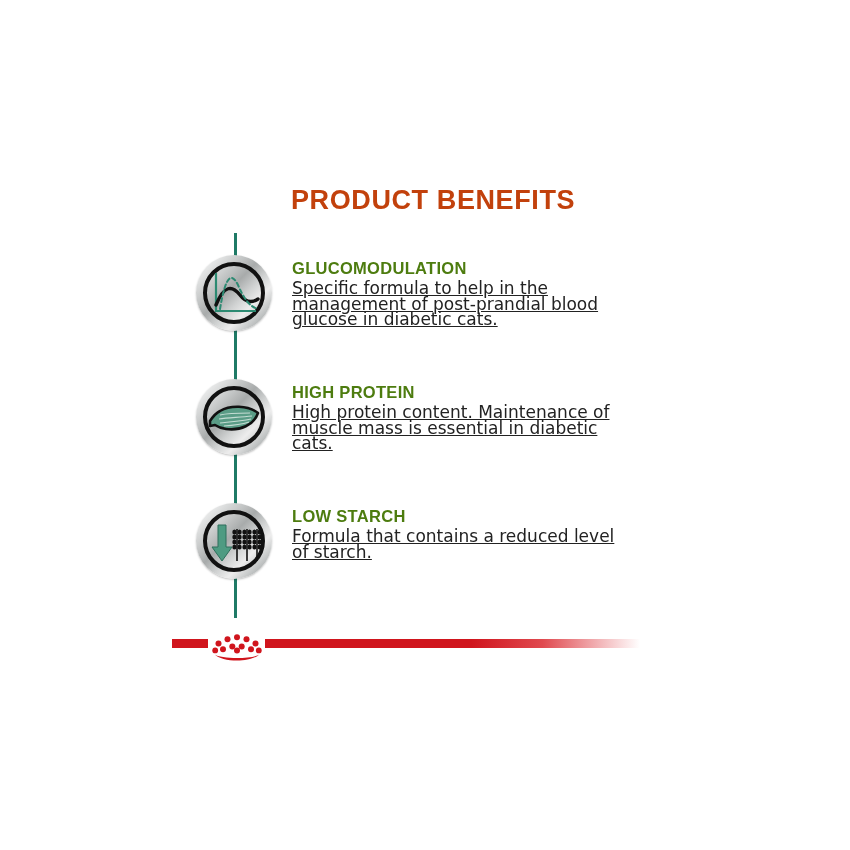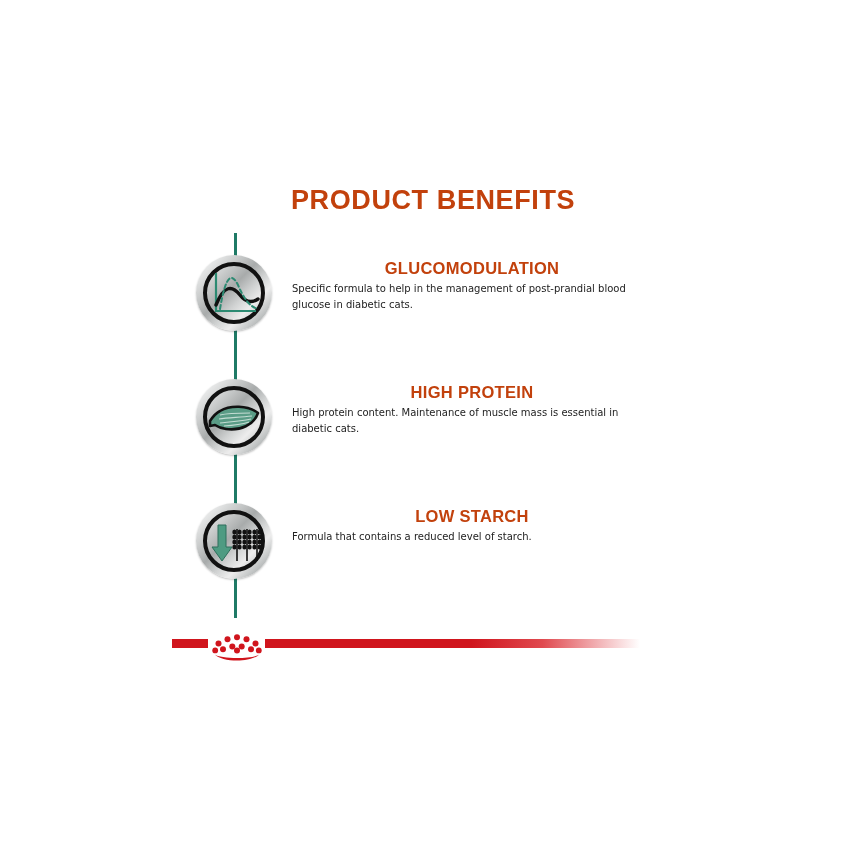--- a/index.html
+++ b/index.html
@@ -88,32 +88,32 @@
     position: absolute;
     left: 96px;
     top: 4px;
     width: 360px;
   }
   .benefit-heading {
     font-family: "Liberation Sans", sans-serif;
     font-size: 16.5px;
     font-weight: bold;
     letter-spacing: 0.3px;
-    color: #c2410c;
+    color: #4d7c0f;
     margin: 0 0 3px 0;
     white-space: nowrap;
-    text-align: center;
   }
   .benefit-body {
     font-family: "DejaVu Sans", sans-serif;
-    font-size: 10px;
+    font-size: 17px;
     line-height: 15.5px;
     color: #222222;
     margin: 0;
     max-width: 340px;
+    text-decoration: underline;
   }
 
   
   .footer {
     position: absolute;
     left: 0;
     top: 630px;
     width: 850px;
     height: 36px;
   }

